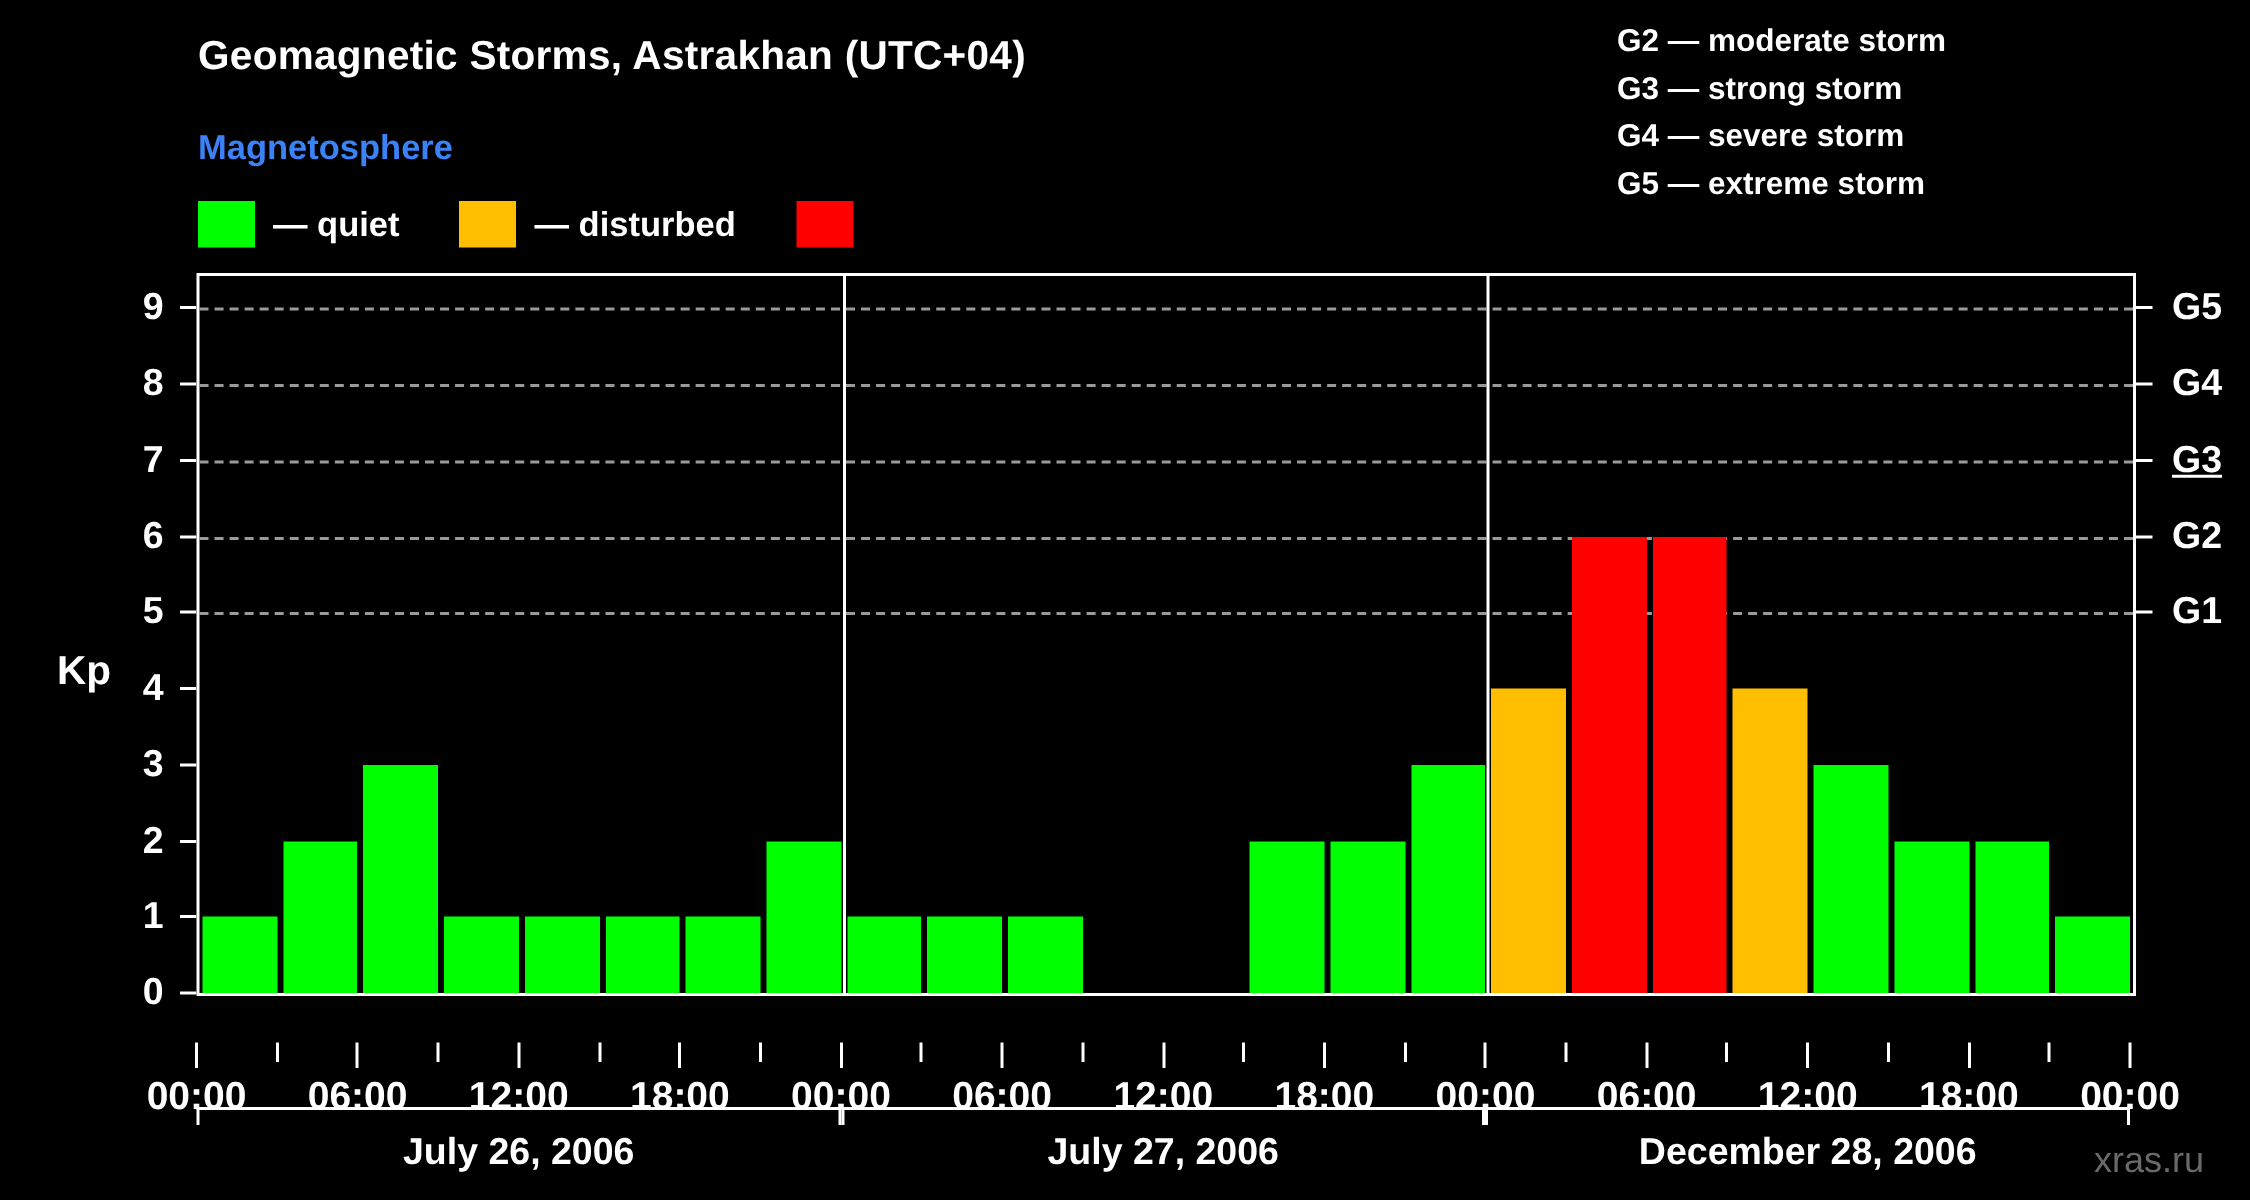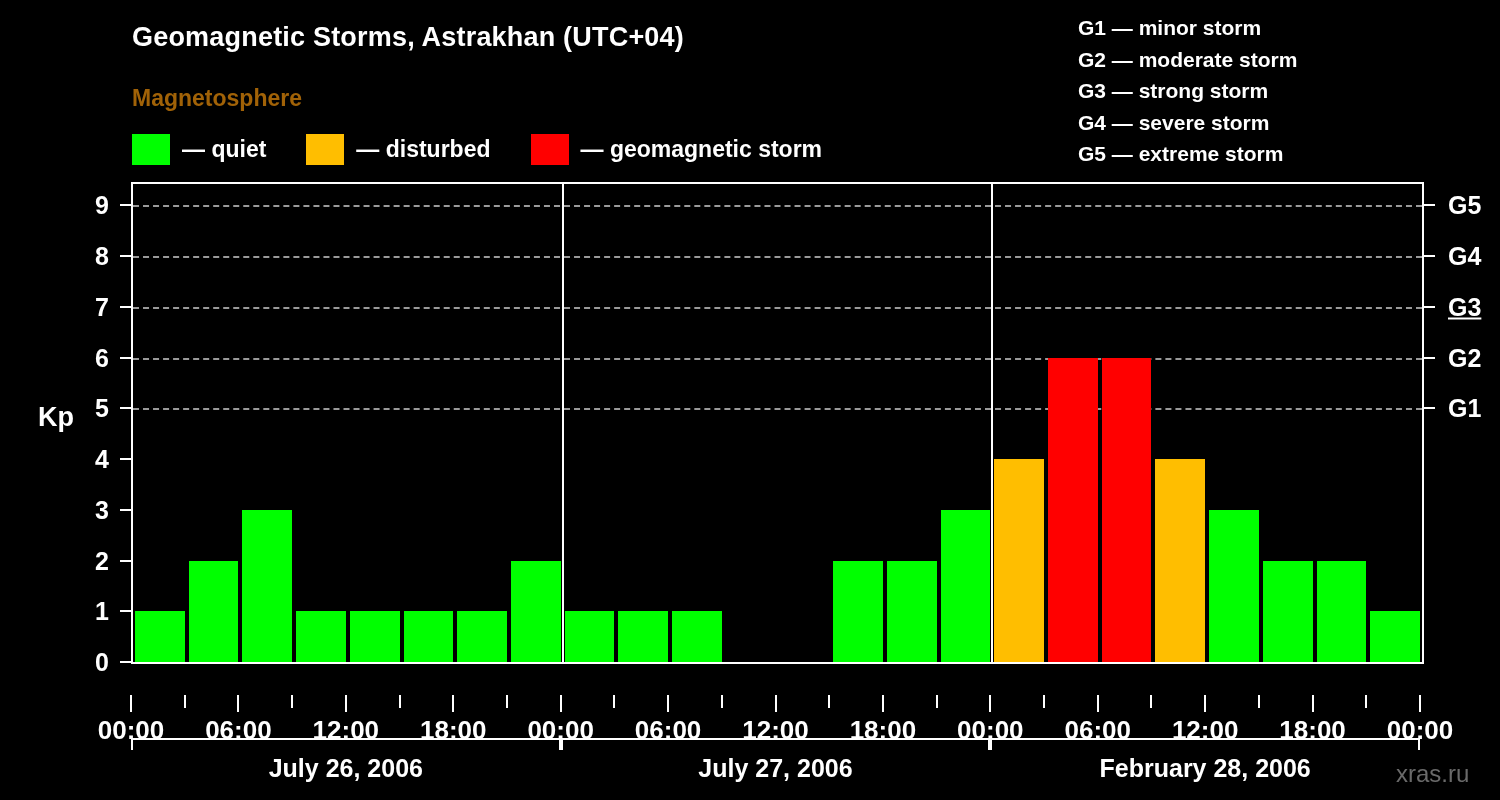--- a/index.html
+++ b/index.html
@@ -28,21 +28,21 @@
     white-space: nowrap;
   }
 
   
   #legend-heading {
     position: absolute;
     left: 132px;
     top: 85px;
     font-size: 23px;
     font-weight: bold;
-    color: #a16207;
+    color: #3b82f6;
     white-space: nowrap;
   }
   #legend-row {
     position: absolute;
     left: 132px;
     top: 133px;
     display: flex;
     align-items: center;
     height: 32px;
   }
@@ -151,21 +151,21 @@
     position: absolute;
     right: 0px;
     width: 11px;
     height: 2px;
     background: #ffffff;
     transform: translateY(-1px);
   }
   #y-axis-title {
     position: absolute;
     left: 38px;
-    top: 402px;
+    top: 432px;
     font-size: 27px;
     font-weight: bold;
     color: #ffffff;
   }
 
   
   #g-axis-labels {
     position: absolute;
     left: 1424px;
     top: 182px;
@@ -277,26 +277,24 @@
       <span class="legend-text">— quiet</span>
     </div>
     <span class="legend-gap-1"></span>
     <div class="legend-entry">
       <span class="legend-swatch" style="background:#ffbe00"></span>
       <span class="legend-text">— disturbed</span>
     </div>
     <span class="legend-gap-2"></span>
     <div class="legend-entry">
       <span class="legend-swatch" style="background:#ff0000"></span>
-      <span class="legend-text">— geomagnetic storm</span>
     </div>
   </div>
 
   <div id="gscale-legend">
-    <div class="gscale-line">G1 — minor storm</div>
     <div class="gscale-line">G2 — moderate storm</div>
     <div class="gscale-line">G3 — strong storm</div>
     <div class="gscale-line">G4 — severe storm</div>
     <div class="gscale-line">G5 — extreme storm</div>
   </div>
 
   <div id="y-axis-labels">
       <div class="y-lab" style="top: 480px;">0</div>
       <div class="y-tick" style="top: 480px;"></div>
       <div class="y-lab" style="top: 429.257px;">1</div>
@@ -418,19 +416,19 @@
       <div class="date-band" style="left: 0px; width: 429.667px;">
         <div class="date-band-bracket"></div>
         <div class="date-band-label">July 26, 2006</div>
       </div>
       <div class="date-band" style="left: 429.667px; width: 429.667px;">
         <div class="date-band-bracket"></div>
         <div class="date-band-label">July 27, 2006</div>
       </div>
       <div class="date-band" style="left: 859.333px; width: 429.667px;">
         <div class="date-band-bracket"></div>
-        <div class="date-band-label">February 28, 2006</div>
+        <div class="date-band-label">December 28, 2006</div>
       </div>
     </div>
 
   <div id="watermark">xras.ru</div>
 
 </div>
 
 </body></html>

